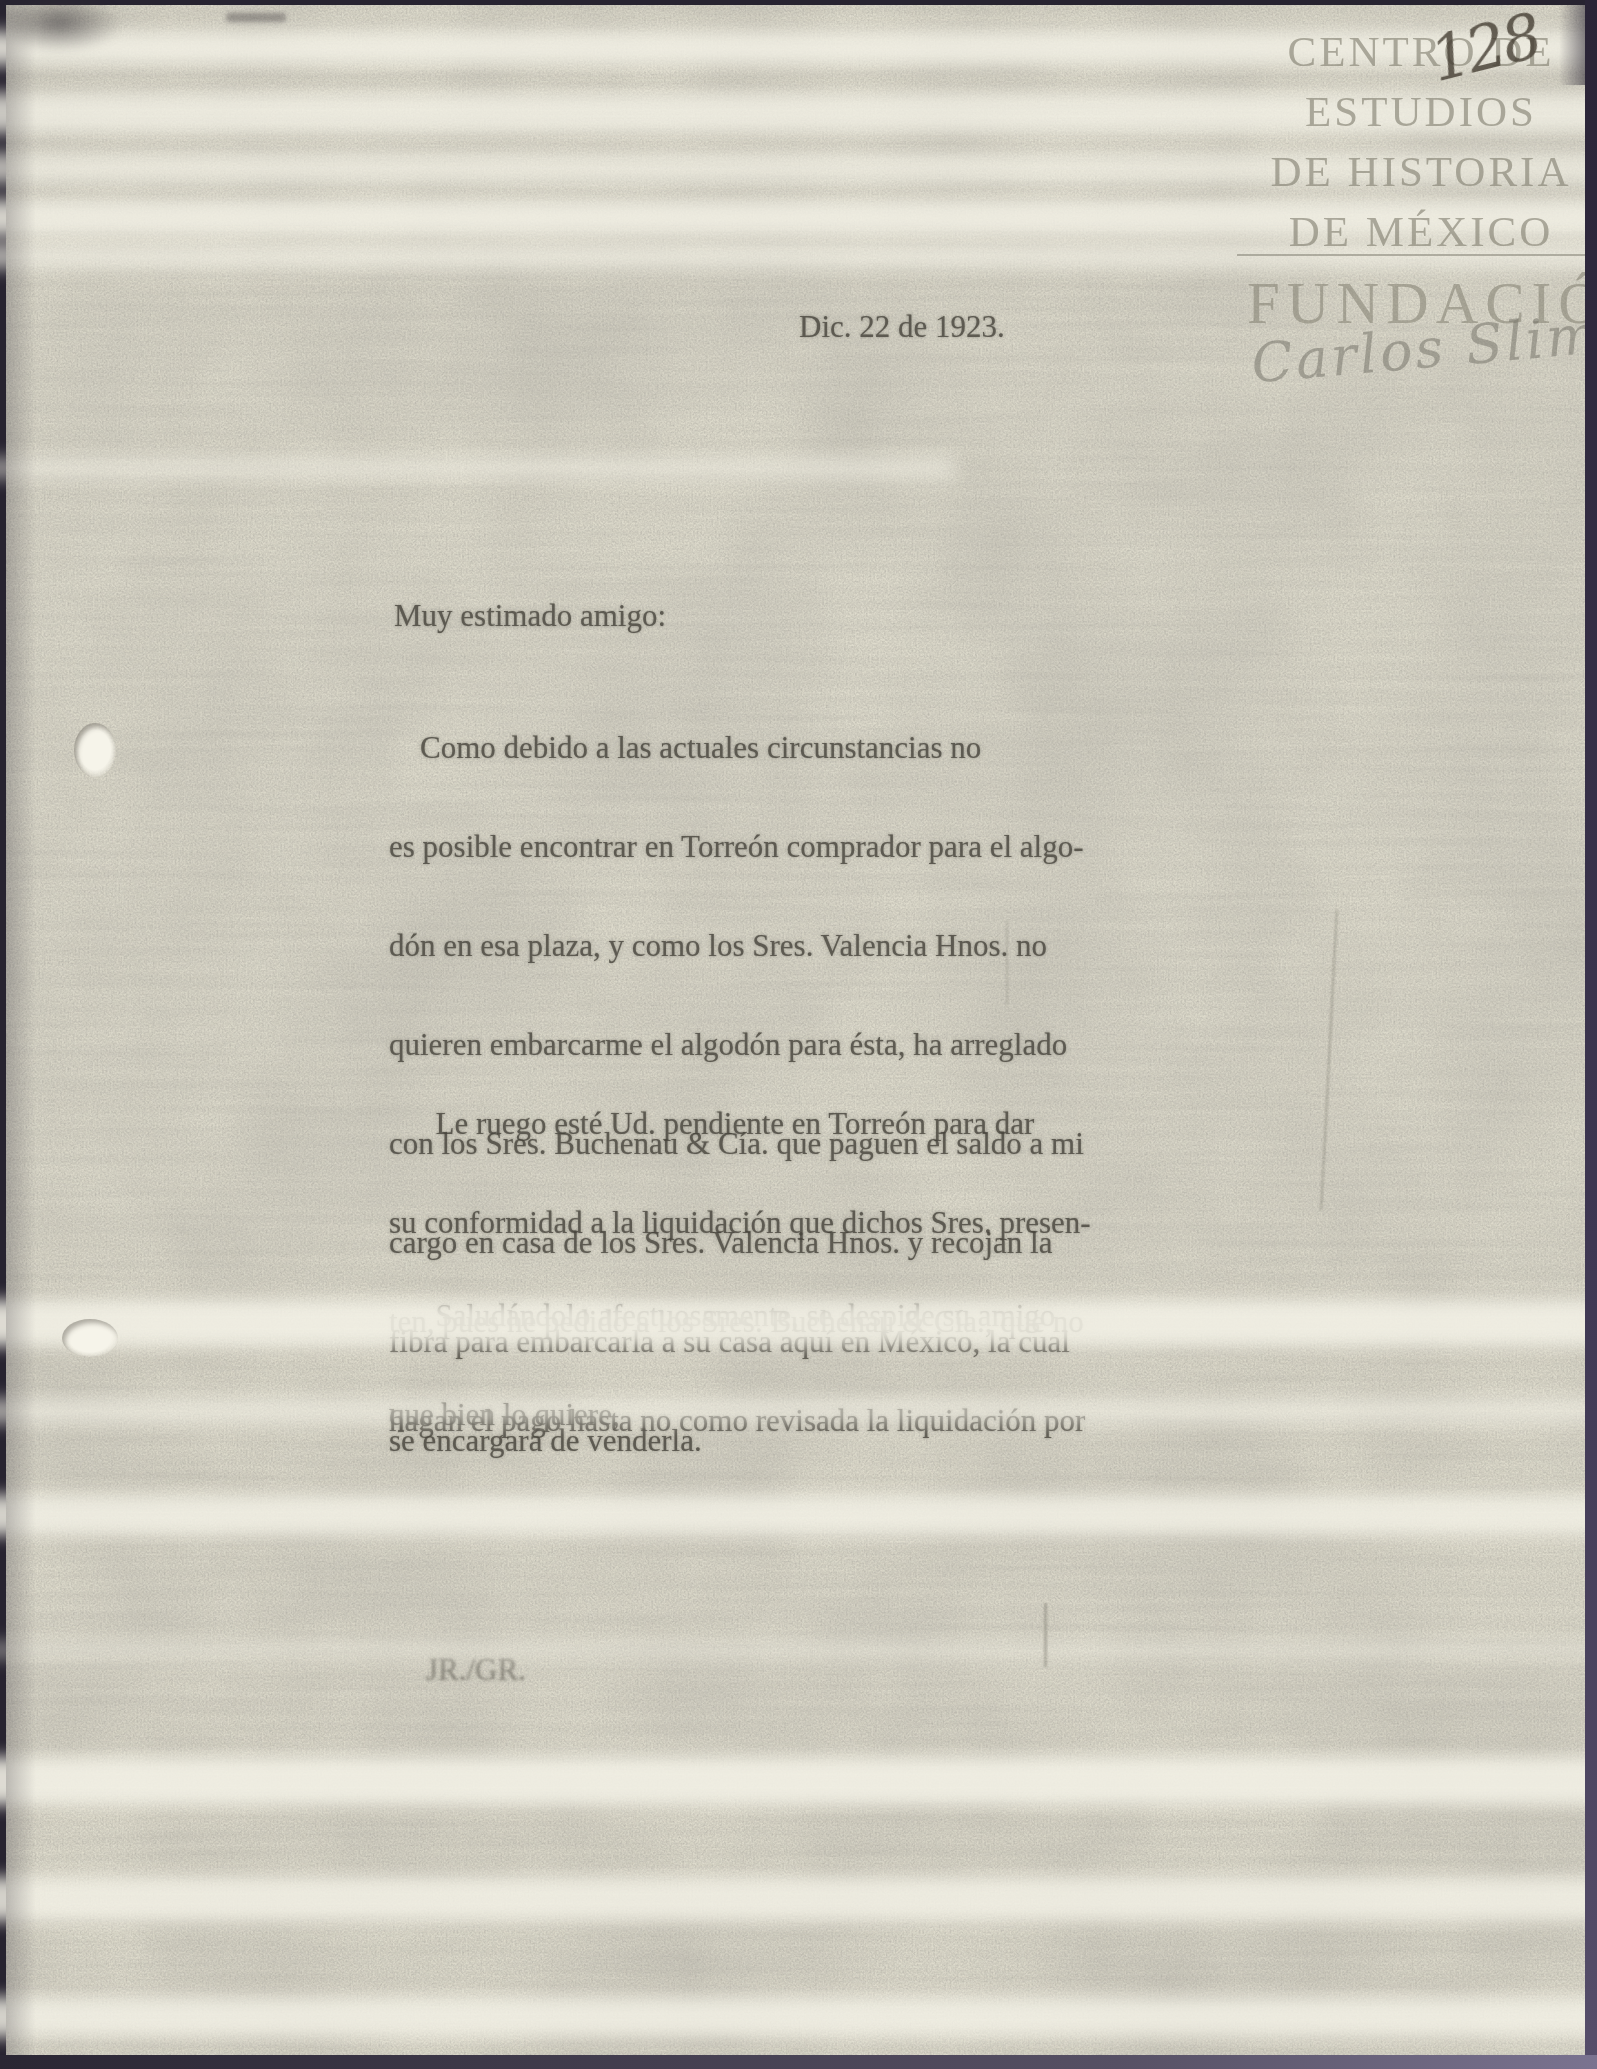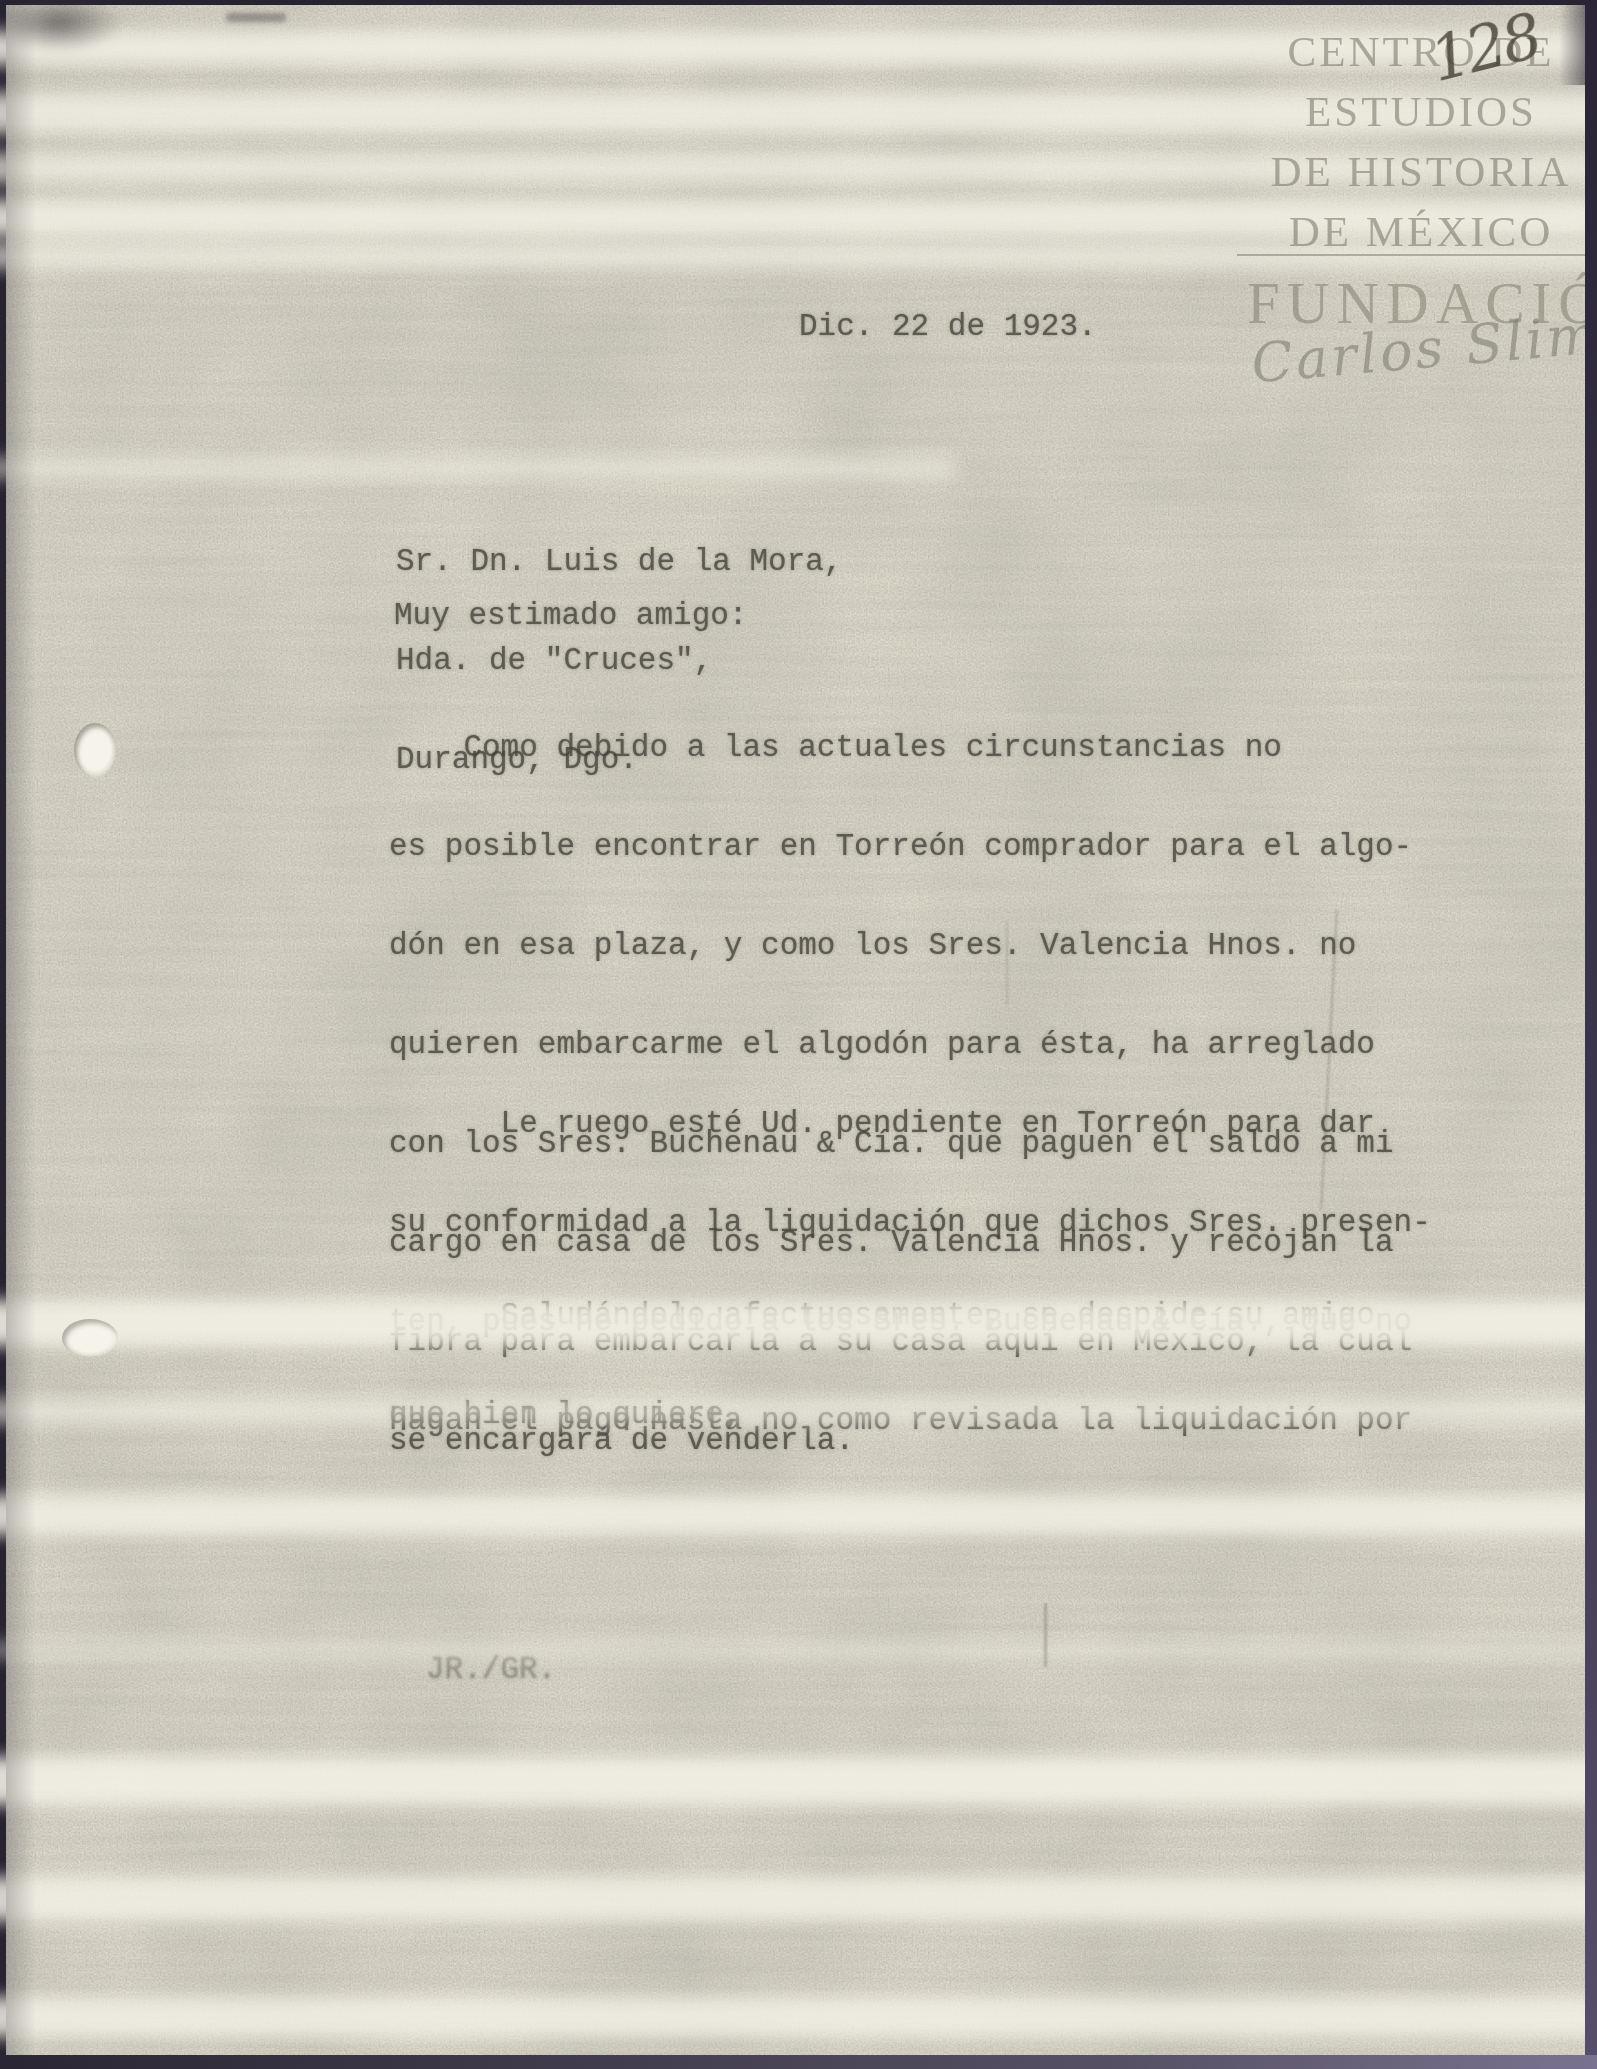--- a/index.html
+++ b/index.html
@@ -2,21 +2,21 @@
 <html style="--paper: #dfdccd; --ink: #45423a; --watermark: #827f70; --pen: #453e33; --edge: #272330;"><head>
 <meta charset="utf-8">
 <title>Scanned letter</title>
 <style>
   html,body{margin:0;padding:0;background:#15121b;}
   #scan{position:relative;width:1597px;height:2069px;overflow:hidden;
         background:var(--edge,#272330);font-family:"DejaVu Sans Mono","Liberation Mono",monospace;}
   #paper{position:absolute;left:6px;top:5px;right:12px;bottom:14px;background:var(--paper,#dfdccd);}
   .lyr{position:absolute;inset:0;pointer-events:none;}
   
-  .typed{position:absolute;white-space:pre;font-family:Liberation Mono, monospace;
+  .typed{position:absolute;white-space:pre;font-family:Liberation Serif, serif;
          font-size:31px;line-height:33px;color:var(--ink,#45423a);
          text-shadow:0 0 2px rgba(62,60,52,.55), 0 0 6px rgba(80,78,68,.25);
          filter:blur(.55px);opacity:.82;}
   .tl{height:33px;}
   
   .streak{position:absolute;left:-40px;right:-40px;background:#f2f0e5;filter:blur(8px);}
   
   #wm{position:absolute;top:2px;right:-10px;width:348px;text-align:center;
       font-family:"Liberation Serif","DejaVu Serif",serif;color:var(--watermark,#827f70);}
   #wm .wml{position:absolute;left:0;width:100%;font-size:43px;letter-spacing:3px;opacity:.62;margin-top:12px;}
@@ -73,25 +73,20 @@
         <feTurbulence type="fractalNoise" baseFrequency="0.004 0.12" numOctaves="2" seed="9" stitchTiles="stitch"></feTurbulence>
         <feColorMatrix type="matrix" values="0 0 0 0 0.3  0 0 0 0 0.29  0 0 0 0 0.27  0.35 0.35 0.35 0 -0.4"></feColorMatrix>
       </filter>
       <rect width="1597" height="2069" filter="url(#fmottle)" opacity="0.35"></rect>
       <rect width="1597" height="2069" filter="url(#fbands)" opacity="0.3"></rect>
       <rect width="1597" height="2069" filter="url(#fgrain)" opacity="0.5"></rect>
     </svg>
 
     <div class="typed" style="left:793px;top:305px;">Dic. 22 de 1923.</div>
 
-    <div class="typed" style="left:390px;top:474px;">
-      <div class="tl">Sr. Dn. Luis de la Mora,</div>
-      <div class="tl">Hda. de "Cruces",</div>
-      <div class="tl">Durango, Dgo.</div>
-    </div>
 
     <div class="typed" style="left:388px;top:594px;">Muy estimado amigo:</div>
 
     <div class="typed" style="left:383px;top:660px;">
       <div class="tl">    Como debido a las actuales circunstancias no</div>
       <div class="tl">es posible encontrar en Torreón comprador para el algo-</div>
       <div class="tl">dón en esa plaza, y como los Sres. Valencia Hnos. no</div>
       <div class="tl">quieren embarcarme el algodón para ésta, ha arreglado</div>
       <div class="tl">con los Sres. Buchenau &amp; Cía. que paguen el saldo a mi</div>
       <div class="tl">cargo en casa de los Sres. Valencia Hnos. y recojan la</div>

